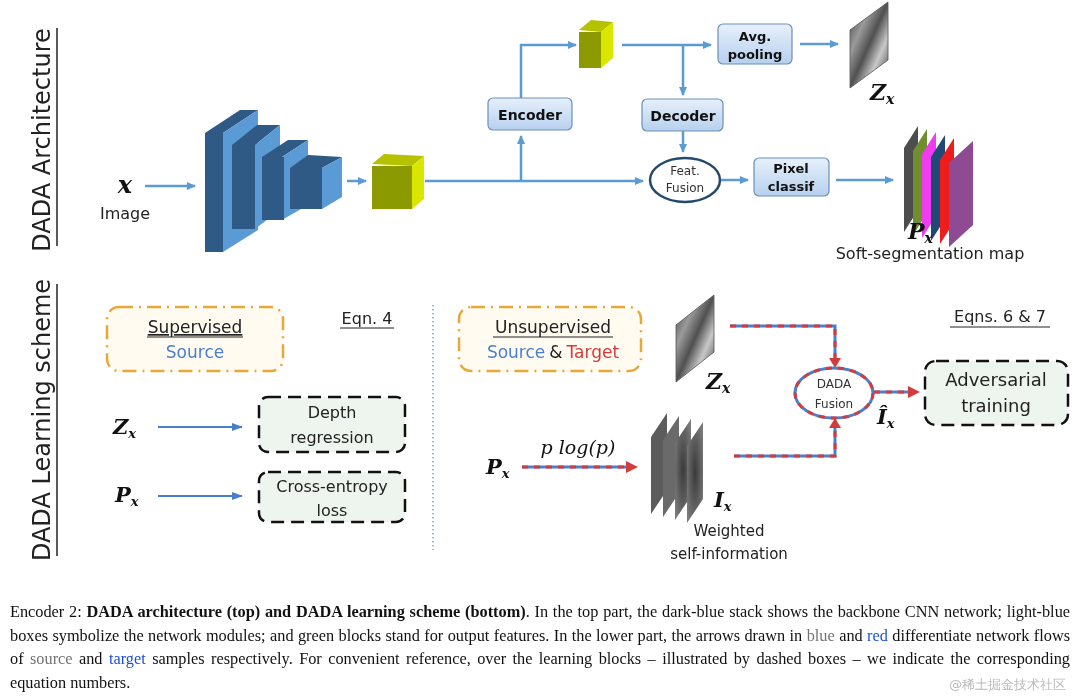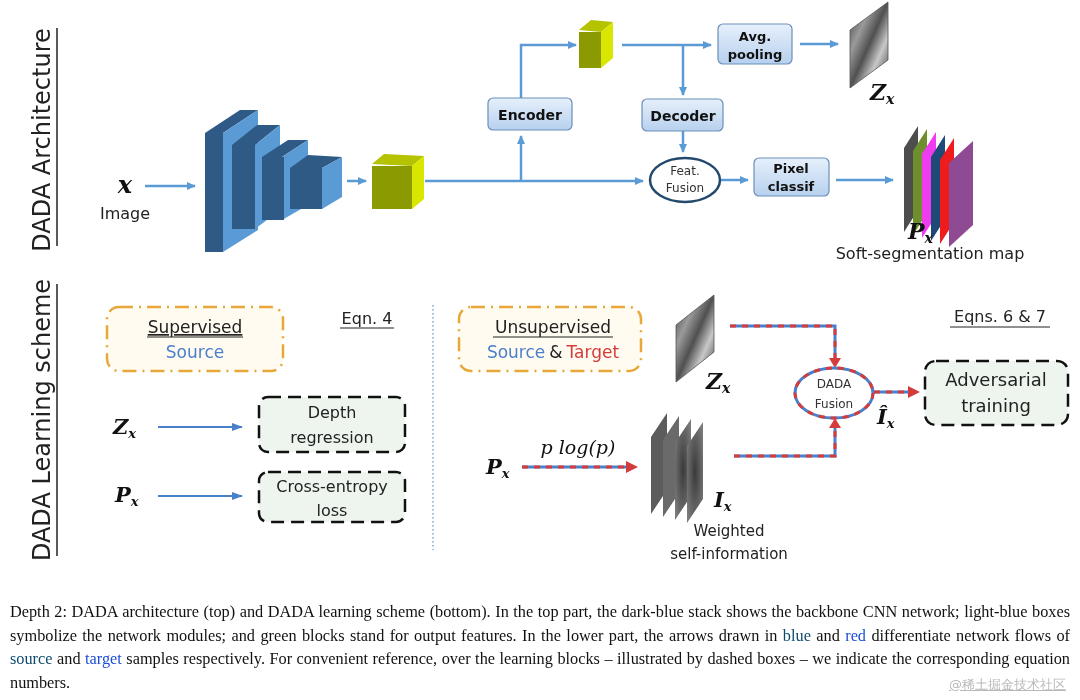--- a/index.html
+++ b/index.html
@@ -5,26 +5,26 @@
   html, body { margin: 0; padding: 0; background: #ffffff; }
   body { width: 1080px; height: 700px; position: relative; overflow: hidden; font-family: "DejaVu Sans", sans-serif; }
   #diagram { position: absolute; left: 0; top: 0; }
   .sans { font-family: "DejaVu Sans", sans-serif; }
   .serif { font-family: "DejaVu Serif", serif; }
   .caption {
     position: absolute; left: 10px; top: 600px; width: 1060px;
     font-family: "Liberation Serif", serif; font-size: 16.3px; line-height: 23.5px;
     color: #111; text-align: justify;
   }
-  .caption b { font-weight: normal; }
-  .c-blue { color: #0c4a6e; }
+  .caption b { font-weight: bold; }
+  .c-blue { color: #737373; }
   .c-red { color: #1d4ed8; }
   .watermark {
     position: absolute; right: 14px; top: 676px;
-    font-family: "DejaVu Sans", sans-serif; font-size: 13px; color: #b9b9b9; text-decoration: underline;
+    font-family: "DejaVu Sans", sans-serif; font-size: 13px; color: #b9b9b9;
   }
 </style>
 </head>
 <body>
 
 <svg id="diagram" width="1080" height="590" viewBox="0 0 1080 590" xmlns="http://www.w3.org/2000/svg">
   <defs>
     <marker id="arrB" markerWidth="10" markerHeight="10" refX="8" refY="5" orient="auto" markerUnits="userSpaceOnUse">
       <path d="M0,1 L9,5 L0,9 Z" fill="#5b9bd5"></path>
     </marker>
@@ -235,17 +235,17 @@
   <text x="729" y="559" text-anchor="middle" font-size="15" class="sans" fill="#222">self-information</text>
 
   <g>
     <polyline points="734,456 835,456 835,425" fill="none" stroke="#4a7fcc" stroke-width="3"></polyline>
     <polyline points="734,456 835,456 835,425" fill="none" stroke="#d43c3c" stroke-width="3" stroke-dasharray="6 6"></polyline>
     <path d="M829,428 L835,418 L841,428 Z" fill="#d43c3c"></path>
   </g>
 </svg>
 
 <div class="caption">
-  <span>Depth 2:</span>
+  <span>Encoder 2:</span>
   <b>DADA architecture (top) and DADA learning scheme (bottom)</b><span>. In the top part, the dark-blue stack shows the backbone CNN network; light-blue boxes symbolize the network modules; and green blocks stand for output features. In the lower part, the arrows drawn in </span><span class="c-blue">blue</span><span> and </span><span class="c-red">red</span><span> differentiate network flows of </span><span class="c-blue">source</span><span> and </span><span class="c-red">target</span><span> samples respectively. For convenient reference, over the learning blocks – illustrated by dashed boxes – we indicate the corresponding equation numbers.</span>
 </div>
 
 <div class="watermark">@稀土掘金技术社区</div>
 
 </body></html>

